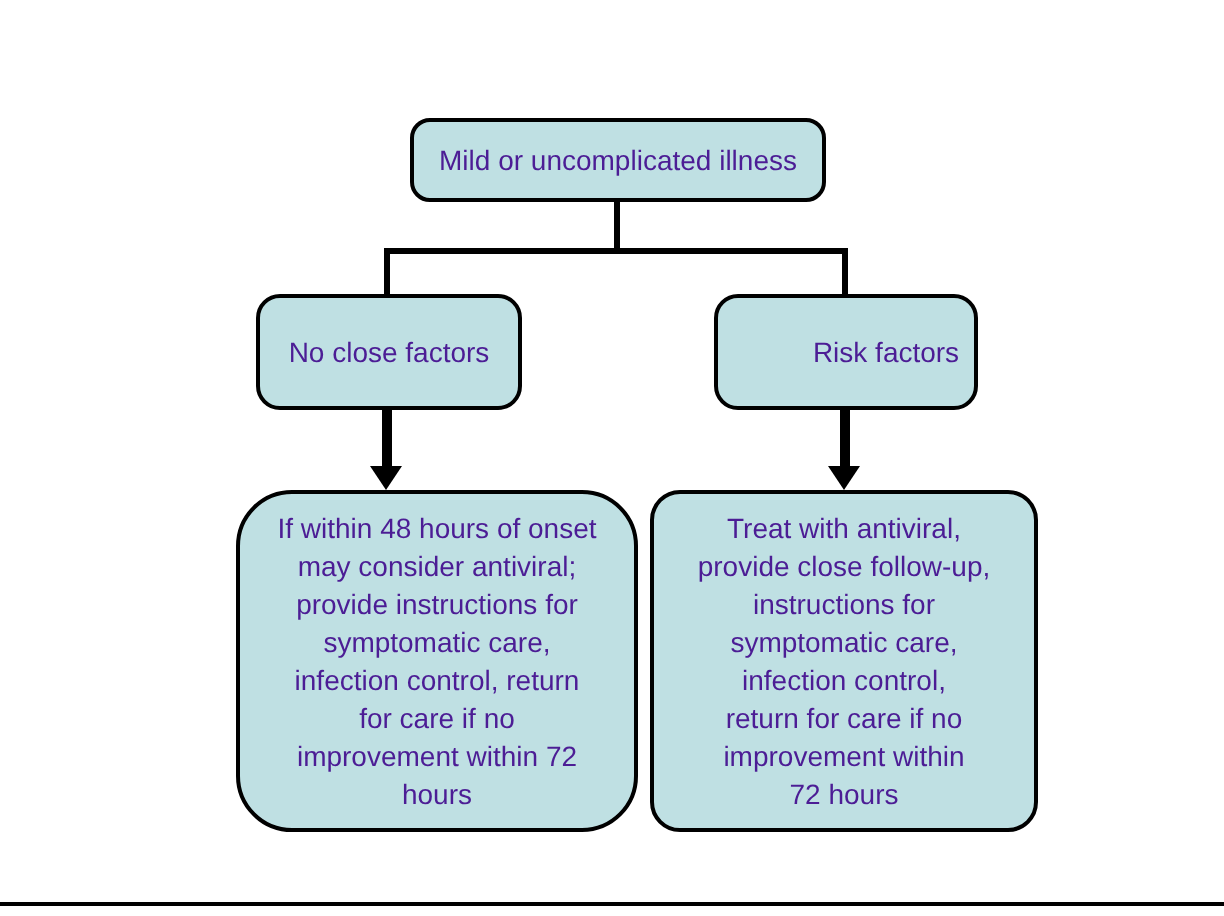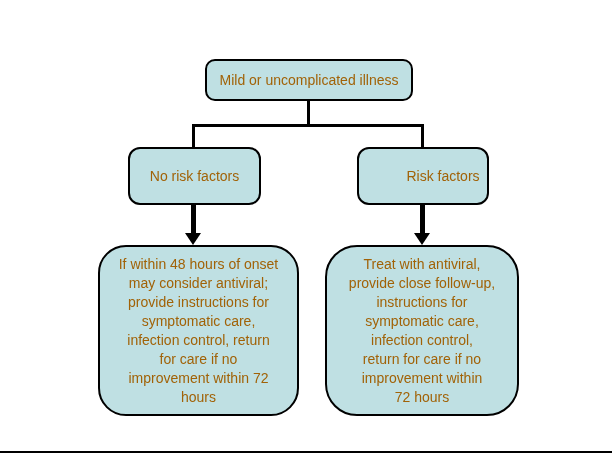--- a/index.html
+++ b/index.html
@@ -2,41 +2,41 @@
 <html><head>
 <meta charset="utf-8">
 <style>
   html, body { margin: 0; padding: 0; background: #ffffff; }
   .canvas {
     position: relative;
     width: 612px;
     height: 458px;
     background: #ffffff;
     font-family: "Liberation Sans", sans-serif;
-    color: #a16207;
+    color: #4c1d95;
     overflow: hidden;
   }
   .node {
     position: absolute;
     box-sizing: border-box;
     border: 2px solid #000000;
     background: #bfe0e3;
     display: flex;
     align-items: center;
     justify-content: center;
     text-align: center;
     white-space: pre-line;
     font-size: 14px;
     line-height: 19px;
   }
   .node-top    { left: 205px; top: 59px;  width: 208px; height: 42px;  border-radius: 10px; }
   .node-mid-l  { left: 128px; top: 147px; width: 133px; height: 58px;  border-radius: 12px; }
   .node-mid-r  { left: 357px; top: 147px; width: 132px; height: 58px;  border-radius: 12px; }
   .node-leaf-l { left: 98px;  top: 245px; width: 201px; height: 171px; border-radius: 28px; padding: 4px 6px; }
-  .node-leaf-r { left: 325px; top: 245px; width: 194px; height: 171px; border-radius: 32px; padding: 4px 6px; }
+  .node-leaf-r { left: 325px; top: 245px; width: 194px; height: 171px; border-radius: 15px; padding: 4px 6px; }
   .line { position: absolute; background: #000000; }
   .stem   { left: 307px; top: 99px;  width: 3px;   height: 28px; }
   .hbar   { left: 192px; top: 124px; width: 232px; height: 3px;  }
   .drop-l { left: 192px; top: 124px; width: 3px;   height: 24px; }
   .drop-r { left: 421px; top: 124px; width: 3px;   height: 24px; }
   .arrow-shaft { position: absolute; width: 5px; height: 29px; top: 205px; background: #000000; }
   .shaft-l { left: 191px; }
   .shaft-r { left: 420px; }
   .arrow-head {
     position: absolute; top: 233px; width: 0; height: 0;
@@ -53,30 +53,30 @@
 
 <div class="canvas">
 
   <div class="node node-top" style="background: rgb(191, 224, 227); border-color: rgb(0, 0, 0);">Mild or uncomplicated illness</div>
 
   <div class="line stem" style="background: rgb(0, 0, 0);"></div>
   <div class="line hbar" style="background: rgb(0, 0, 0);"></div>
   <div class="line drop-l" style="background: rgb(0, 0, 0);"></div>
   <div class="line drop-r" style="background: rgb(0, 0, 0);"></div>
 
-  <div class="node node-mid-l" style="background: rgb(191, 224, 227); border-color: rgb(0, 0, 0);">No risk factors</div>
+  <div class="node node-mid-l" style="background: rgb(191, 224, 227); border-color: rgb(0, 0, 0);">No close factors</div>
 
   <div class="node node-mid-r" style="background: rgb(191, 224, 227); border-color: rgb(0, 0, 0); padding-left: 40px;">Risk factors</div>
 
   <div class="arrow-shaft shaft-l" style="background: rgb(0, 0, 0);"></div>
   <div class="arrow-head head-l" style="border-top-color: rgb(0, 0, 0);"></div>
   <div class="arrow-shaft shaft-r" style="background: rgb(0, 0, 0);"></div>
   <div class="arrow-head head-r" style="border-top-color: rgb(0, 0, 0);"></div>
 
-  <div class="node node-leaf-l" style="background: rgb(191, 224, 227); border-color: rgb(0, 0, 0);">If within 48 hours of onset
+  <div class="node node-leaf-l" style="background: rgb(191, 224, 227); border-color: rgb(0, 0, 0); margin-left: 20px;">If within 48 hours of onset
 may consider antiviral;
 provide instructions for
 symptomatic care,
 infection control, return
 for care if no
 improvement within 72
 hours</div>
 
   <div class="node node-leaf-r" style="background: rgb(191, 224, 227); border-color: rgb(0, 0, 0);">Treat with antiviral,
 provide close follow-up,

